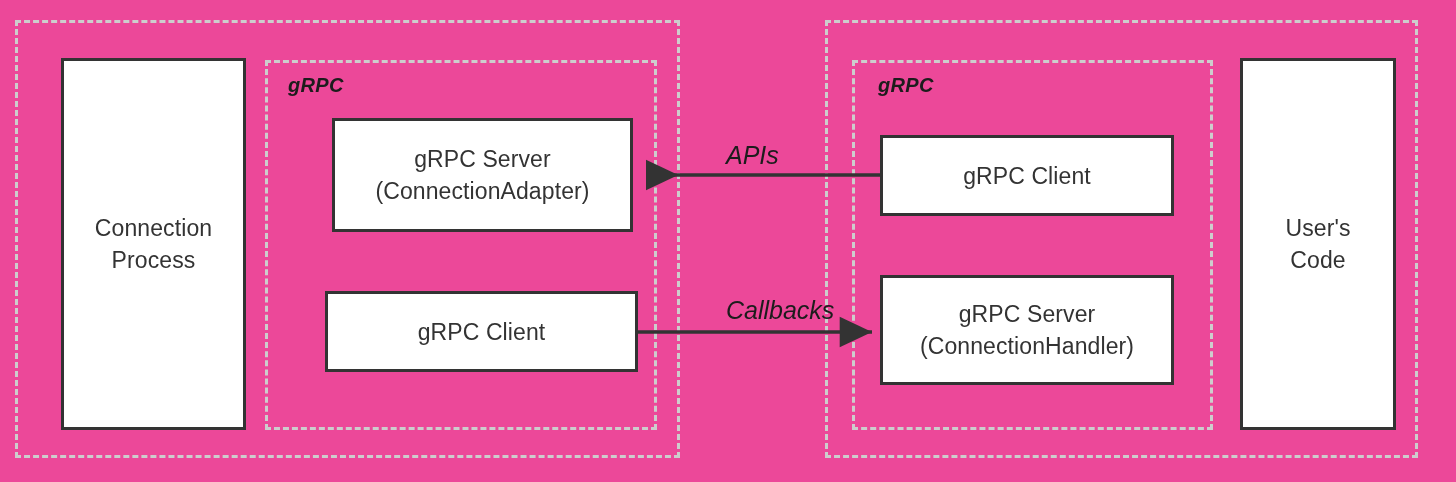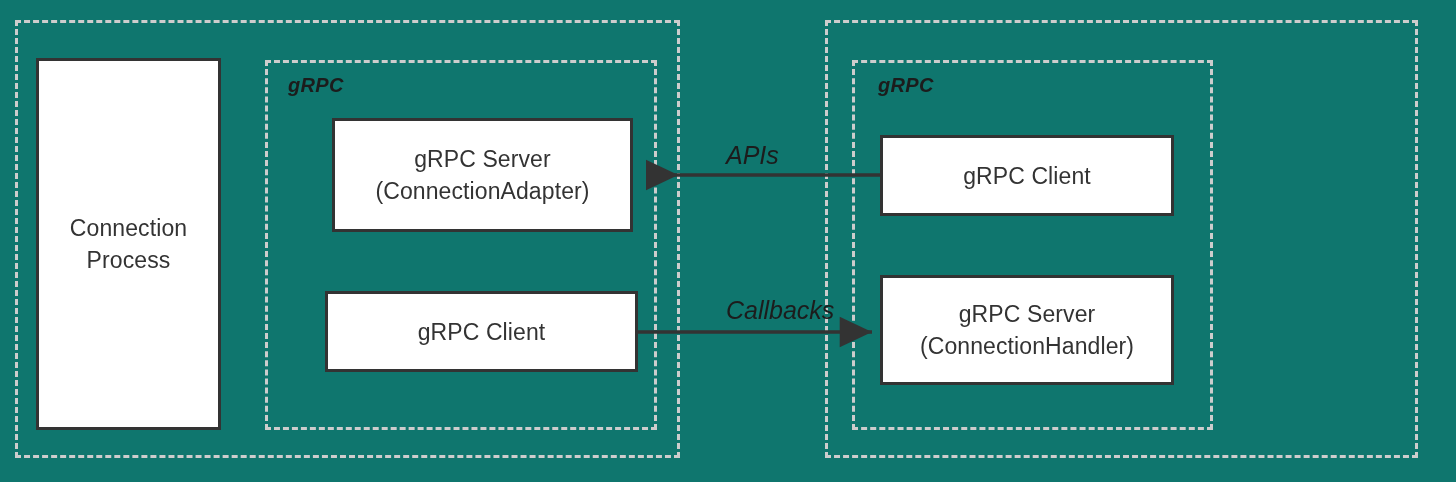--- a/index.html
+++ b/index.html
@@ -4,21 +4,21 @@
 <style>
   html, body {
     margin: 0;
     padding: 0;
     background: #ffffff;
   }
   #canvas {
     position: relative;
     width: 1456px;
     height: 482px;
-    background: #0f766e;
+    background: #ec4899;
     font-family: "Liberation Sans", sans-serif;
     overflow: hidden;
   }
   .dashed-box {
     position: absolute;
     box-sizing: border-box;
     border: 3px dashed #cdcdcd;
     background: transparent;
   }
   .solid-box {
@@ -67,21 +67,21 @@
 <body>
 
 <div id="canvas">
 
   <div class="dashed-box" style="left:15px; top:20px; width:665px; height:438px;"></div>
 
   <div class="dashed-box" style="left:265px; top:60px; width:392px; height:370px;"></div>
 
   <div class="zone-label" style="left:288px; top:74px;">gRPC</div>
 
-  <div class="solid-box" style="left:36px; top:58px; width:185px; height:372px;">
+  <div class="solid-box" style="left:61px; top:58px; width:185px; height:372px;">
     <span class="box-label">Connection
 Process</span>
   </div>
 
   <div class="solid-box" style="left:332px; top:118px; width:301px; height:114px;">
     <span class="box-label">gRPC Server
 (ConnectionAdapter)</span>
   </div>
 
   <div class="solid-box" style="left:325px; top:291px; width:313px; height:81px;">
@@ -96,20 +96,24 @@
 
   <div class="solid-box" style="left:880px; top:135px; width:294px; height:81px;">
     <span class="box-label">gRPC Client</span>
   </div>
 
   <div class="solid-box" style="left:880px; top:275px; width:294px; height:110px;">
     <span class="box-label">gRPC Server
 (ConnectionHandler)</span>
   </div>
 
+  <div class="solid-box" style="left:1240px; top:58px; width:156px; height:372px;">
+    <span class="box-label">User's
+Code</span>
+  </div>
 
   <svg class="arrows" viewBox="0 0 1456 482" xmlns="http://www.w3.org/2000/svg">
     <defs>
       <marker id="arrowLeft" markerWidth="11" markerHeight="11" refX="10" refY="5.5" orient="auto-start-reverse" markerUnits="strokeWidth">
         <path d="M 10 1 L 10 10 L 0.5 5.5 z" fill="#333333"></path>
       </marker>
       <marker id="arrowRight" markerWidth="11" markerHeight="11" refX="10" refY="5.5" orient="auto" markerUnits="strokeWidth">
         <path d="M 0.5 1 L 10 5.5 L 0.5 10 z" fill="#333333"></path>
       </marker>
     </defs>

